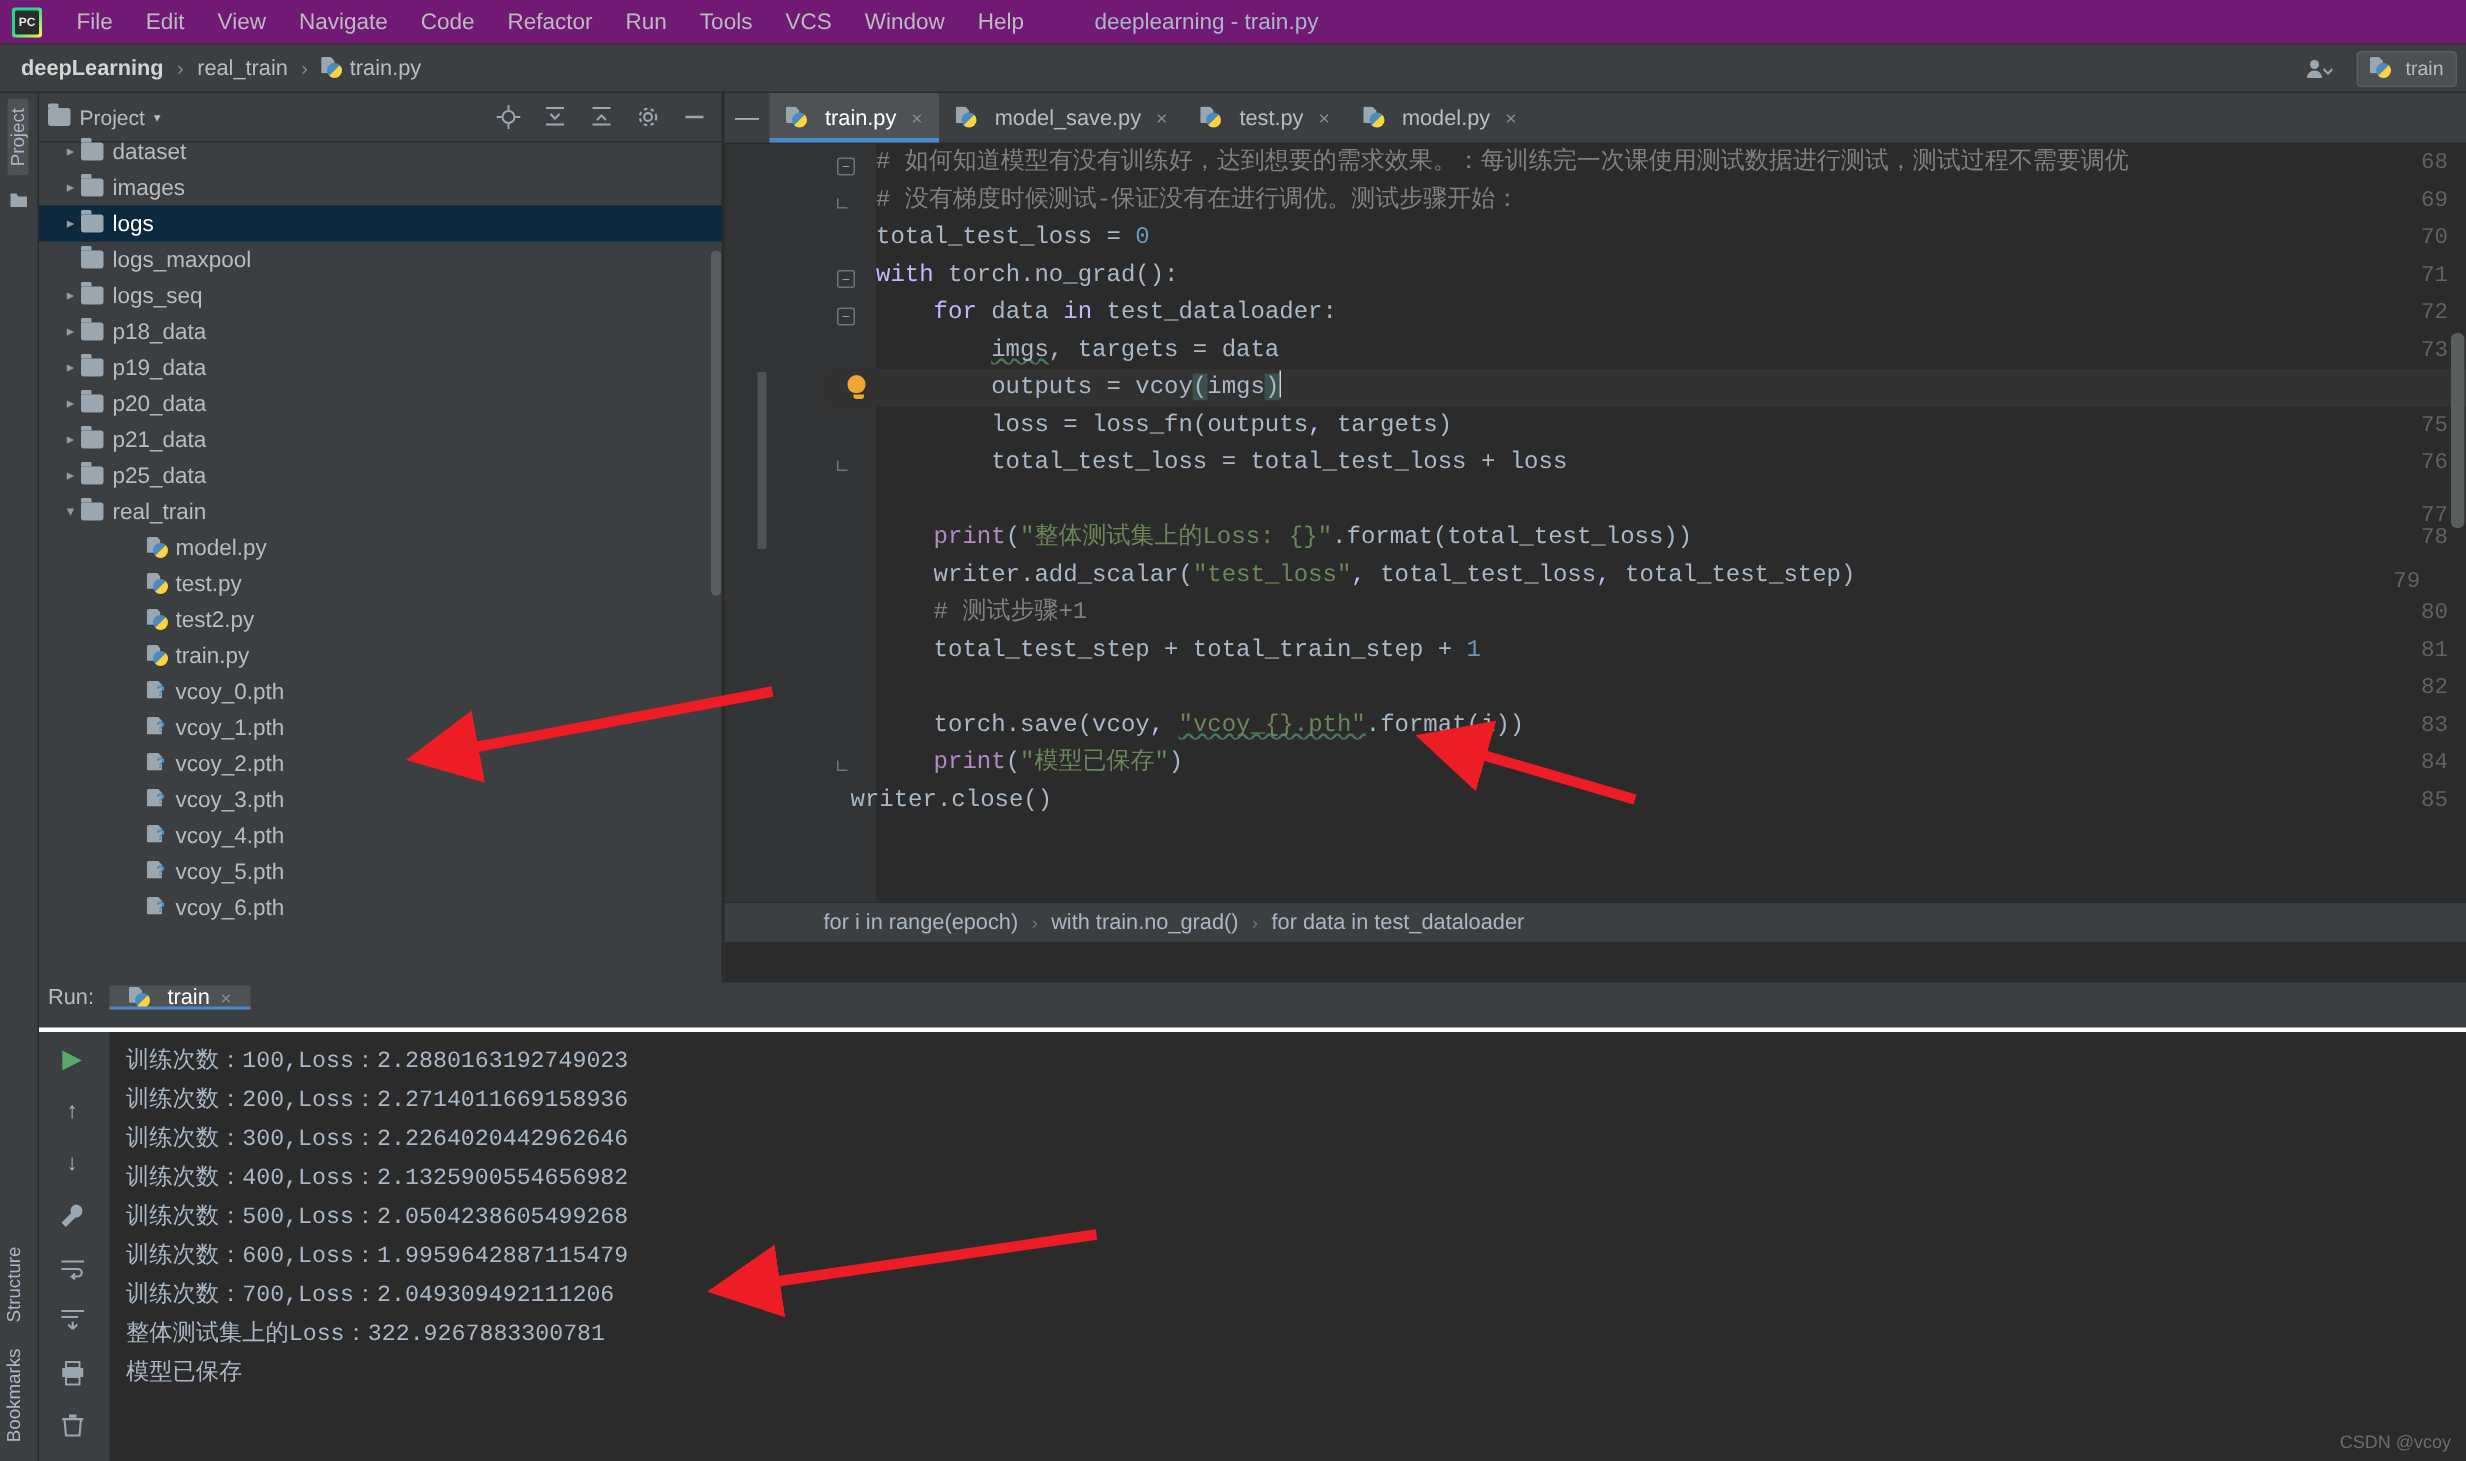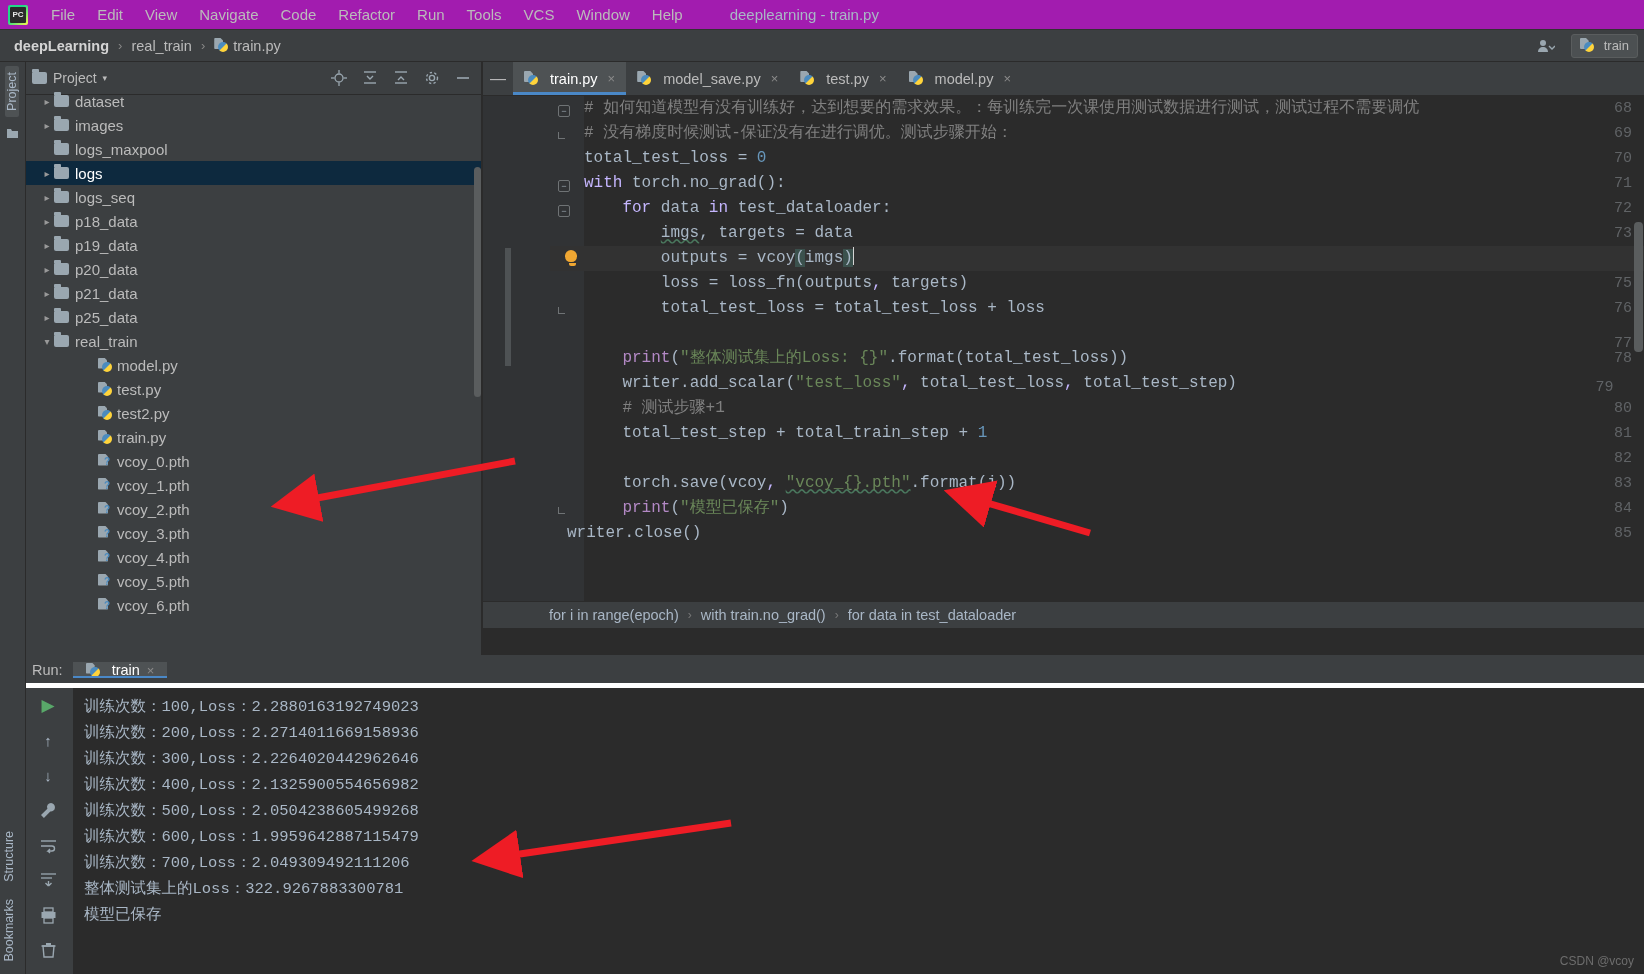--- a/index.html
+++ b/index.html
@@ -7,21 +7,21 @@
     width: 1644px; height: 974px;
     background: #3c3f41;
     font-family: "Liberation Sans", sans-serif;
     overflow: hidden;
   }
   .app { position: relative; width: 1644px; height: 974px; background: #3c3f41; }
 
   
   .menubar {
     position: absolute; top: 0; left: 0; width: 1644px; height: 30px;
-    background: #a21caf; display: flex; align-items: center;
+    background: #701a75; display: flex; align-items: center;
     border-bottom: 1px solid #323232;
   }
   .pc-logo {
     width: 20px; height: 20px; margin-left: 8px; margin-right: 12px;
     background: linear-gradient(135deg,#21d789 0%,#21d789 40%,#fcf84a 100%);
     border-radius: 2px; position: relative;
   }
   .pc-logo::after {
     content: "PC"; position: absolute; inset: 2px;
     background: #2b2b2b; color: #e8e8e8; font-size: 8px;
@@ -236,22 +236,22 @@
   }
   .ecrumb { color: #a9b7c6; font-size: 14.5px; white-space: nowrap; }
   .ecrumb-sep { color: #777; font-size: 12px; margin: 0 9px; }
 
   
   .run-panel {
     position: absolute; top: 657px; left: 26px; width: 1618px; height: 317px;
     background: #3c3f41;
   }
   .run-head {
-    height: 31px; display: flex; align-items: center;
-    border-bottom: 5px solid #ffffff;
+    height: 31px; display: flex; align-items: flex-start;
+    border-bottom: 3px solid #ffffff;
   }
   .run-label {
     color: #bbbbbb; font-size: 14.5px; display: flex; align-items: center;
     padding: 0 10px 0 6px;
   }
   .run-tab {
     display: flex; align-items: center; gap: 7px; padding: 0 13px;
     color: #ffffff; font-size: 14.5px; background: #4e5254; position: relative;
   }
   .run-tab::after {
@@ -396,31 +396,31 @@
           <span class="arrow right"></span>
           <span class="folder-ic" style="margin-right: 6px;"></span>
           <span>dataset</span>
         </div>
         <div class="tree-row">
           <span style="width: 14px; flex: 0 0 auto;"></span>
           <span class="arrow right"></span>
           <span class="folder-ic" style="margin-right: 6px;"></span>
           <span>images</span>
         </div>
+        <div class="tree-row sel">
+          <span style="width: 14px; flex: 0 0 auto;"></span>
+          <span class="arrow right"></span>
+          <span class="folder-ic" style="margin-right: 6px;"></span>
+          <span>logs</span>
+        </div>
         <div class="tree-row">
           <span style="width: 14px; flex: 0 0 auto;"></span>
           <span class="arrow"></span>
           <span class="folder-ic" style="margin-right: 6px;"></span>
           <span>logs_maxpool</span>
-        </div>
-        <div class="tree-row sel">
-          <span style="width: 14px; flex: 0 0 auto;"></span>
-          <span class="arrow right"></span>
-          <span class="folder-ic" style="margin-right: 6px;"></span>
-          <span>logs</span>
         </div>
         <div class="tree-row">
           <span style="width: 14px; flex: 0 0 auto;"></span>
           <span class="arrow right"></span>
           <span class="folder-ic" style="margin-right: 6px;"></span>
           <span>logs_seq</span>
         </div>
         <div class="tree-row">
           <span style="width: 14px; flex: 0 0 auto;"></span>
           <span class="arrow right"></span>

